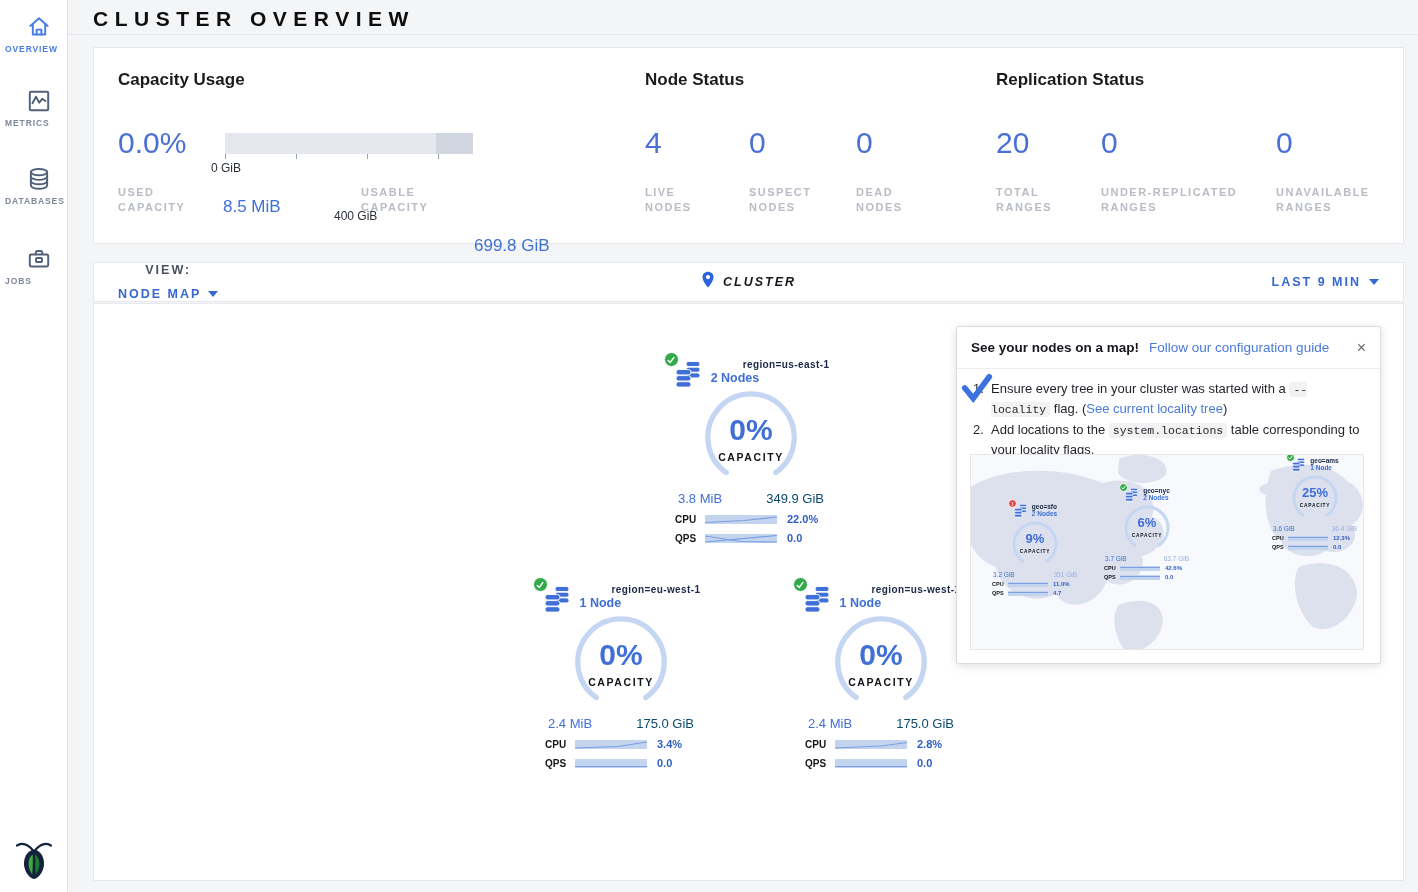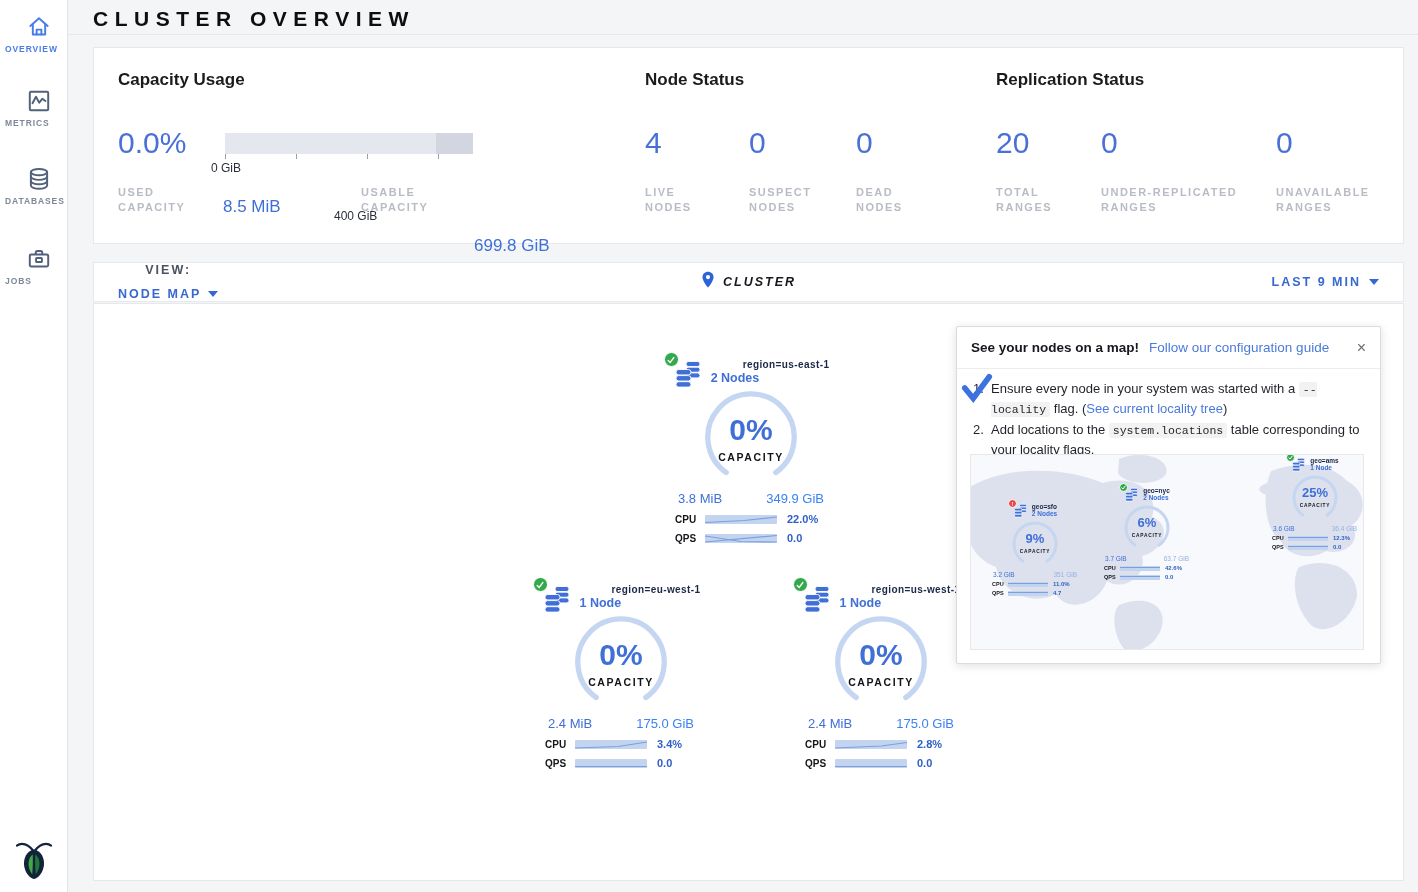--- a/index.html
+++ b/index.html
@@ -70,21 +70,21 @@
   }
   .node-title { font-size:10px; font-weight:bold; letter-spacing:0.4px; color:#1b2746;padding-left:32px; }
   .node-count { font-size:12.5px; font-weight:bold; color:#3f6fd7; cursor:pointer; margin-top:1px; }
   .gauge { position:relative; width:110px; height:96px; margin:2px auto 0 auto; }
   .gauge svg.arc { position:absolute; left:0; top:0; }
   .gauge svg.arc path { fill:none; stroke:#c5d6f2; stroke-width:5.5; stroke-linecap:round; }
   .gauge-pct { position:absolute; left:0; right:0; top:22px; text-align:center; font-size:30px; font-weight:bold; color:#3f6fd7; }
   .gauge-label { position:absolute; left:0; right:0; top:60px; text-align:center; font-size:10.5px; font-weight:bold; letter-spacing:1.6px; color:#101318; }
   .cap-row { display:flex; justify-content:space-between; width:146px; margin:4px auto 0 auto; }
   .cap-used { font-size:13px; color:#3f6fd7; }
-  .cap-total { font-size:13px; color:#3b82f6; }
+  .cap-total { font-size:13px; color:#0c4a6e; }
   .metric-row { display:flex; align-items:center; width:152px; margin:7px auto 0 auto; }
   .metric-label { font-size:10px; font-weight:bold; color:#14161a; width:30px; }
   .metric-bar { width:72px; height:9px; background:#c3d4ef; border-radius:1px; position:relative; overflow:hidden; }
   .metric-bar svg { position:absolute; inset:0; width:100%; height:100%; }
   .metric-bar polyline { fill:none; stroke:#7b9fe0; stroke-width:1.2; }
   .metric-value { font-size:11px; font-weight:bold; color:#2f5fc4; margin-left:10px; }
   
   .popup {
     position:absolute; left:862px; top:22px; width:425px; height:338px;
     background:#fff; border:1px solid #dcdcdc; border-radius:2px;
@@ -424,21 +424,21 @@
       <span class="popup-title">See your nodes on a map!</span>
       <span class="popup-link">Follow our configuration guide</span>
       <span class="popup-close">×</span>
     </div>
     <div class="popup-body">
       <svg class="big-check" width="32" height="30" viewBox="0 0 34 30">
         <path d="M4 15 L13 26 L30 3"></path>
       </svg>
       <div class="step">
         <span class="step-num">1.</span>
-        <span>Ensure every node in your system was started with a </span><span class="code">--locality</span><span> flag. (</span><span class="inline-link">See current locality tree</span><span>)</span>
+        <span>Ensure every tree in your cluster was started with a </span><span class="code">--locality</span><span> flag. (</span><span class="inline-link">See current locality tree</span><span>)</span>
       </div>
       <div class="step">
         <span class="step-num">2.</span>
         <span>Add locations to the </span><span class="code">system.locations</span><span> table corresponding to your locality flags.</span>
       </div>
     </div>
 
     <div class="map-thumb">
       <svg class="land" width="394" height="196" viewBox="0 0 394 196">
         <g fill="#dce1ed">

